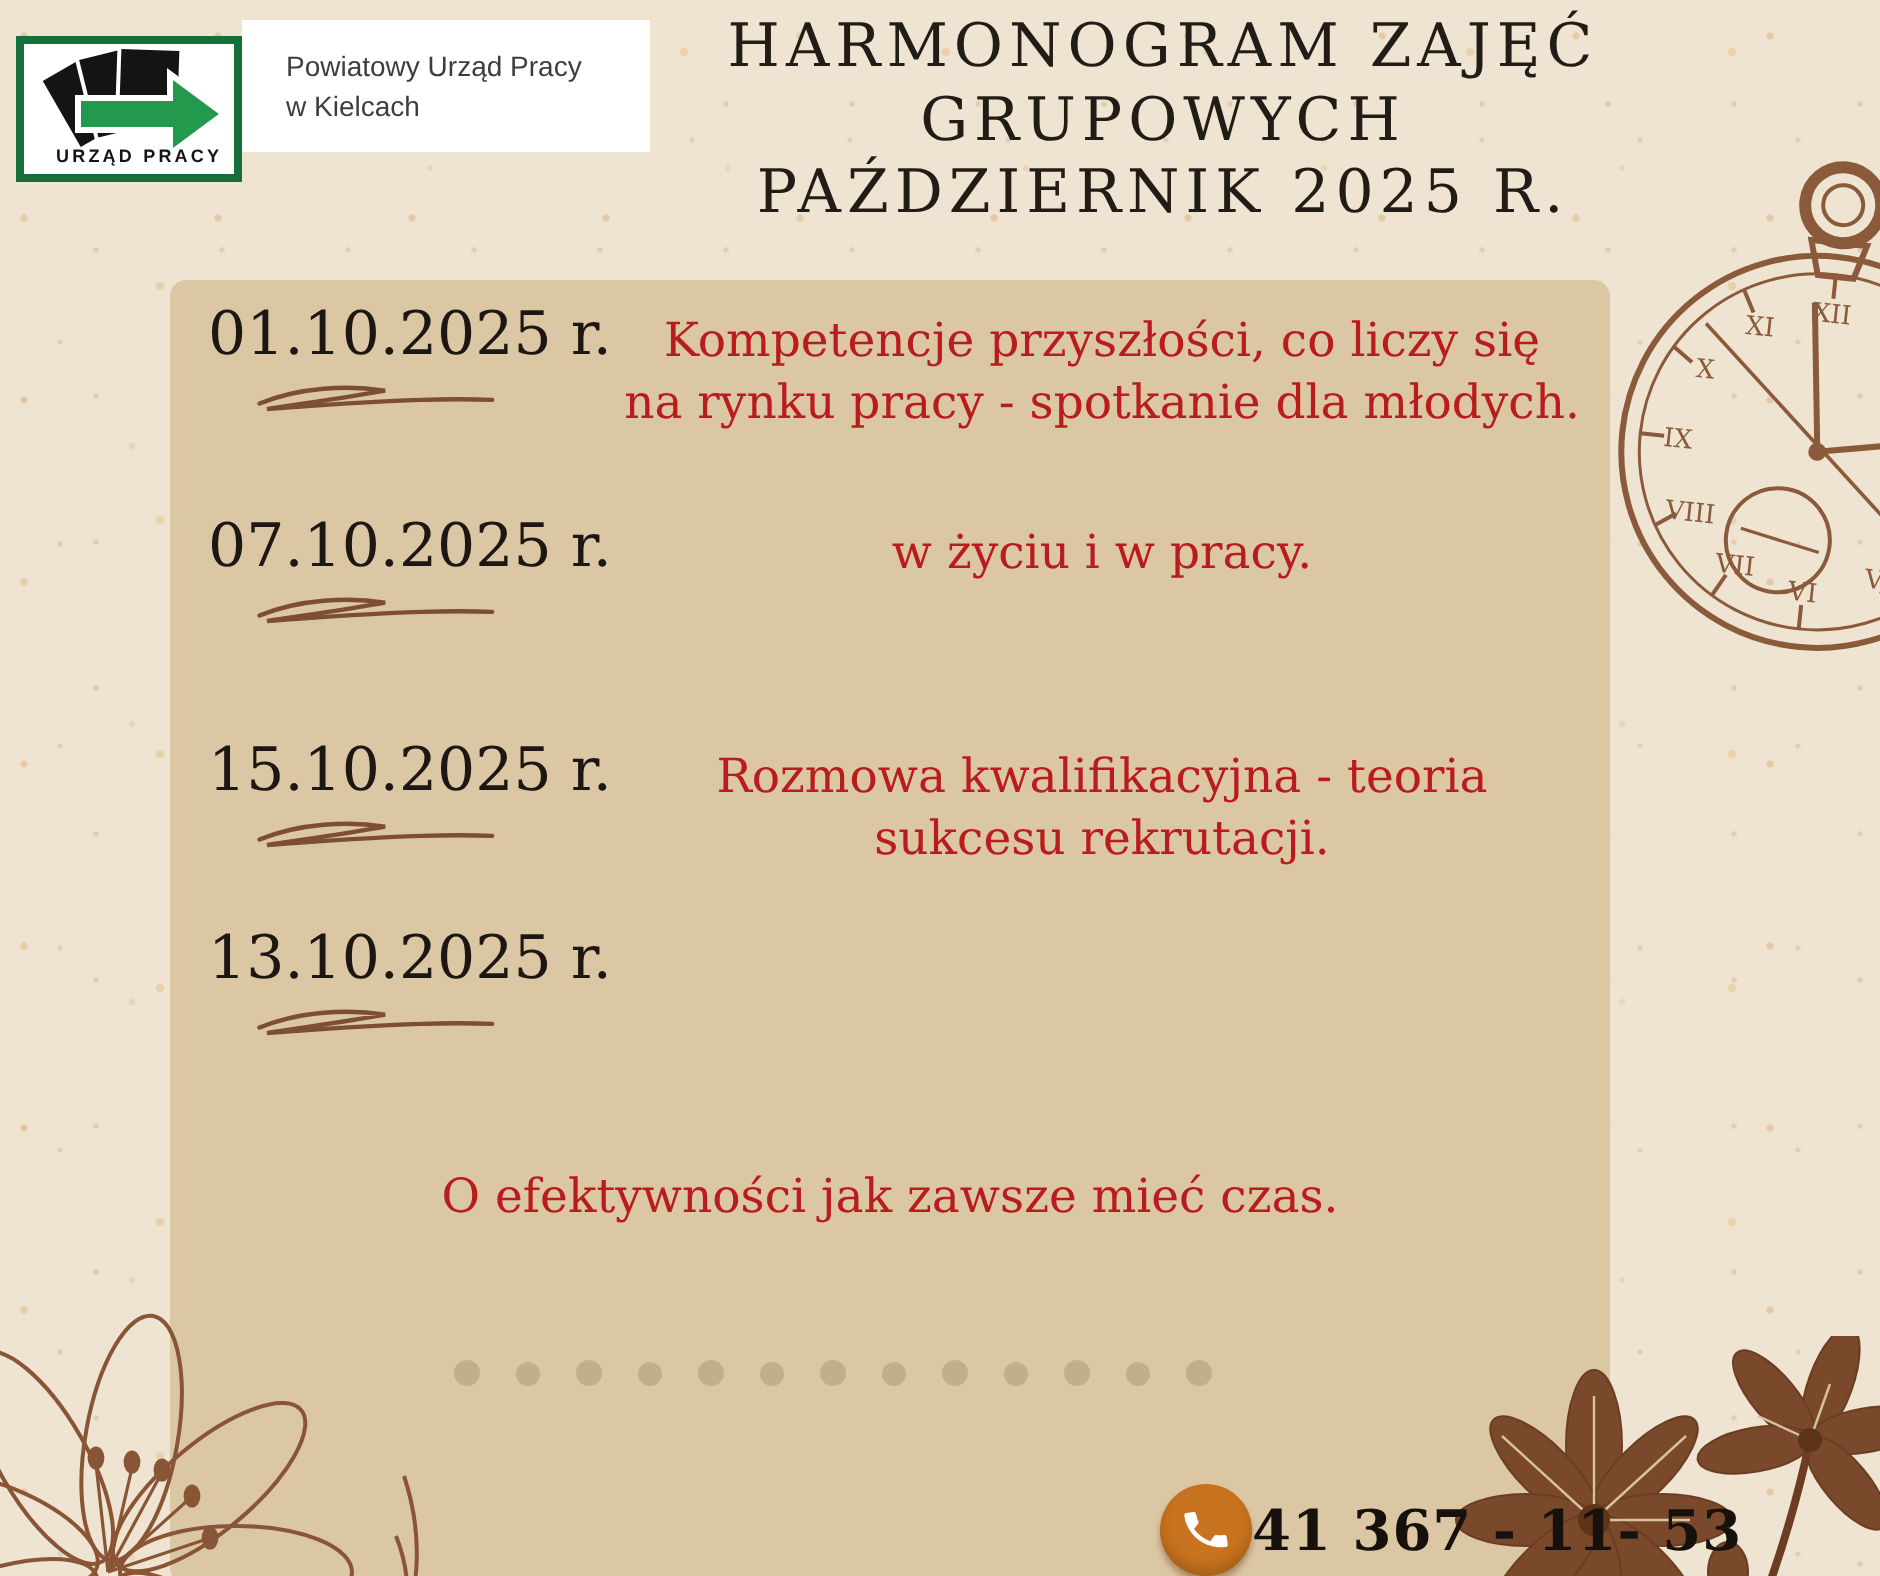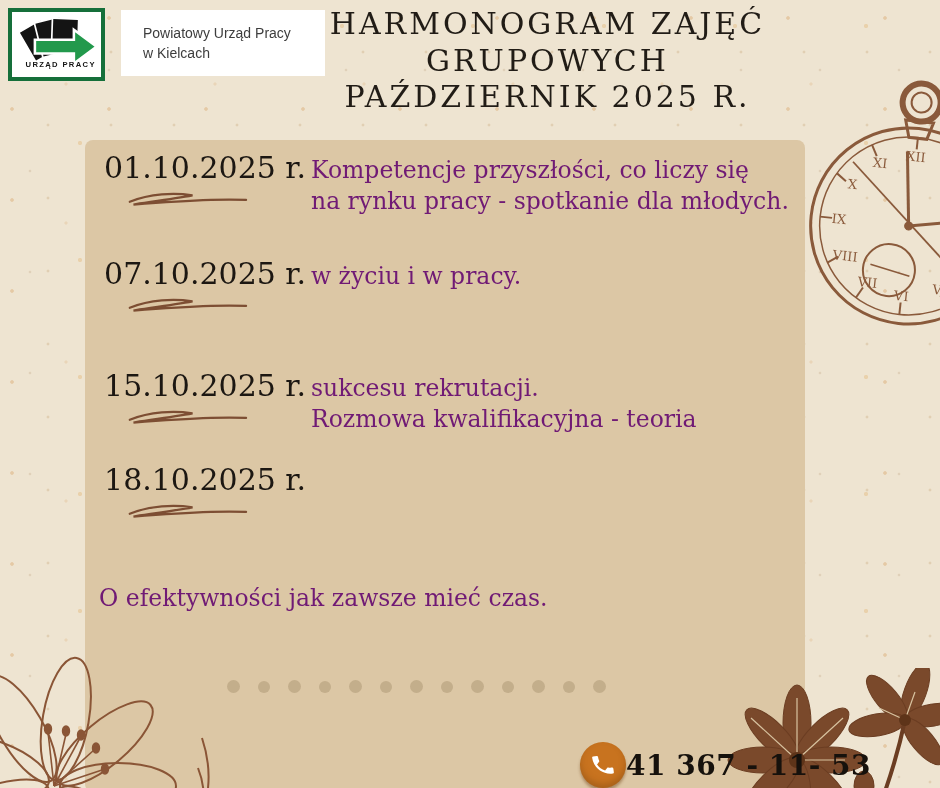--- a/index.html
+++ b/index.html
@@ -12,46 +12,46 @@
       radial-gradient(circle at 48px 52px, rgba(190,150,100,.28) 1px, transparent 1.8px),
       radial-gradient(circle at 80px 26px, rgba(224,168,92,.32) 1.7px, transparent 2.5px),
       radial-gradient(circle at 30px 70px, rgba(160,120,80,.18) 1px, transparent 1.7px),
       radial-gradient(circle at 66px 84px, rgba(214,158,96,.22) 1.2px, transparent 2px);
     background-size: 97px 91px, 63px 73px, 131px 117px, 79px 101px, 149px 139px;
     font-family:"DejaVu Serif", serif;
     color:#211c16;
   }
   
   .logo-box {
-    position:absolute; left:8px; top:8px; width:97px; height:73px;
+    position:absolute; left:8px; top:18px; width:113px; height:73px;
     background:#ffffff; border:4px solid #156f3a;
   }
   .logo-box svg { width:100%; height:100%; display:block; }
   .org-box {
     position:absolute; left:121px; top:10px; width:204px; height:66px;
     background:#ffffff; display:flex; flex-direction:column; justify-content:center;
     padding-left:22px; font-family:"Liberation Sans", sans-serif;
     font-size:14px; line-height:1.45; color:#3d3d3d;
   }
   .title {
-    position:absolute; left:310px; top:6px; width:475px; text-align:center;
+    position:absolute; left:344px; top:6px; width:475px; text-align:center;
     font-size:30px; line-height:1.22; letter-spacing:3px; color:#211c16;
   }
   
   .clock { position:absolute; left:793px; top:76px; width:235px; height:255px; transform:rotate(6deg); }
   
   .card {
     position:absolute; left:85px; top:140px; width:720px; height:652px;
     background:#dcc7a5; border-radius:8px;
   }
   .row { position:absolute; left:14px; right:14px; display:flex; align-items:flex-start; }
   .date-block { width:212px; flex:none; text-align:center; }
   .date { font-size:30px; color:#1c1712; white-space:nowrap; }
   .squiggle { display:block; width:140px; height:24px; margin:2px 0 0 18px; }
-  .desc { flex:1; text-align:left; font-size:23.5px; line-height:1.34; padding-top:5px; color:#701a75; }
+  .desc { flex:1; text-align:center; font-size:23.5px; line-height:1.34; padding-top:5px; color:#b91c1c; }
   .dots { position:absolute; left:142px; top:540px; display:flex; gap:18px; }
   .dots span { width:13px; height:13px; border-radius:50%; background:#c3ae8b; }
   .dots span:nth-child(2n){ width:12px; height:12px; margin-top:1px; }
   
   .phone-wrap { position:absolute; left:580px; top:742px; display:flex; align-items:center; }
   .phone-circle {
     width:46px; height:46px; border-radius:50%; background:#c8731f;
     box-shadow:0 3px 3px rgba(110,62,16,.45), inset 0 -4px 6px rgba(110,62,16,.35);
     display:flex; align-items:center; justify-content:center;
   }
@@ -161,28 +161,28 @@
     </div>
 
     <div class="row" style="top:228px">
       <div class="date-block">
         <div class="date">15.10.2025 r.</div>
         <svg class="squiggle" viewBox="0 0 140 26">
           <path d="M8 16 C 30 7, 56 6, 76 9 C 54 13, 24 17, 12 19 C 38 17, 66 15, 96 14 C 110 13.6, 122 13.6, 134 14" fill="none" stroke="#7d4e33" stroke-width="2.4" stroke-linecap="round"></path>
         </svg>
       </div>
       <div class="desc">
+        <div>Rozmowa kwalifikacyjna - teoria</div>
         <div>sukcesu rekrutacji.</div>
-        <div>Rozmowa kwalifikacyjna - teoria</div>
       </div>
     </div>
 
     <div class="row" style="top:322px">
       <div class="date-block">
-        <div class="date">18.10.2025 r.</div>
+        <div class="date">13.10.2025 r.</div>
         <svg class="squiggle" viewBox="0 0 140 26">
           <path d="M8 16 C 30 7, 56 6, 76 9 C 54 13, 24 17, 12 19 C 38 17, 66 15, 96 14 C 110 13.6, 122 13.6, 134 14" fill="none" stroke="#7d4e33" stroke-width="2.4" stroke-linecap="round"></path>
         </svg>
       </div>
     </div>
 
     <div class="row" style="top:438px">
       <div class="desc">
         <div>O efektywności jak zawsze mieć czas.</div>
         <div></div>

